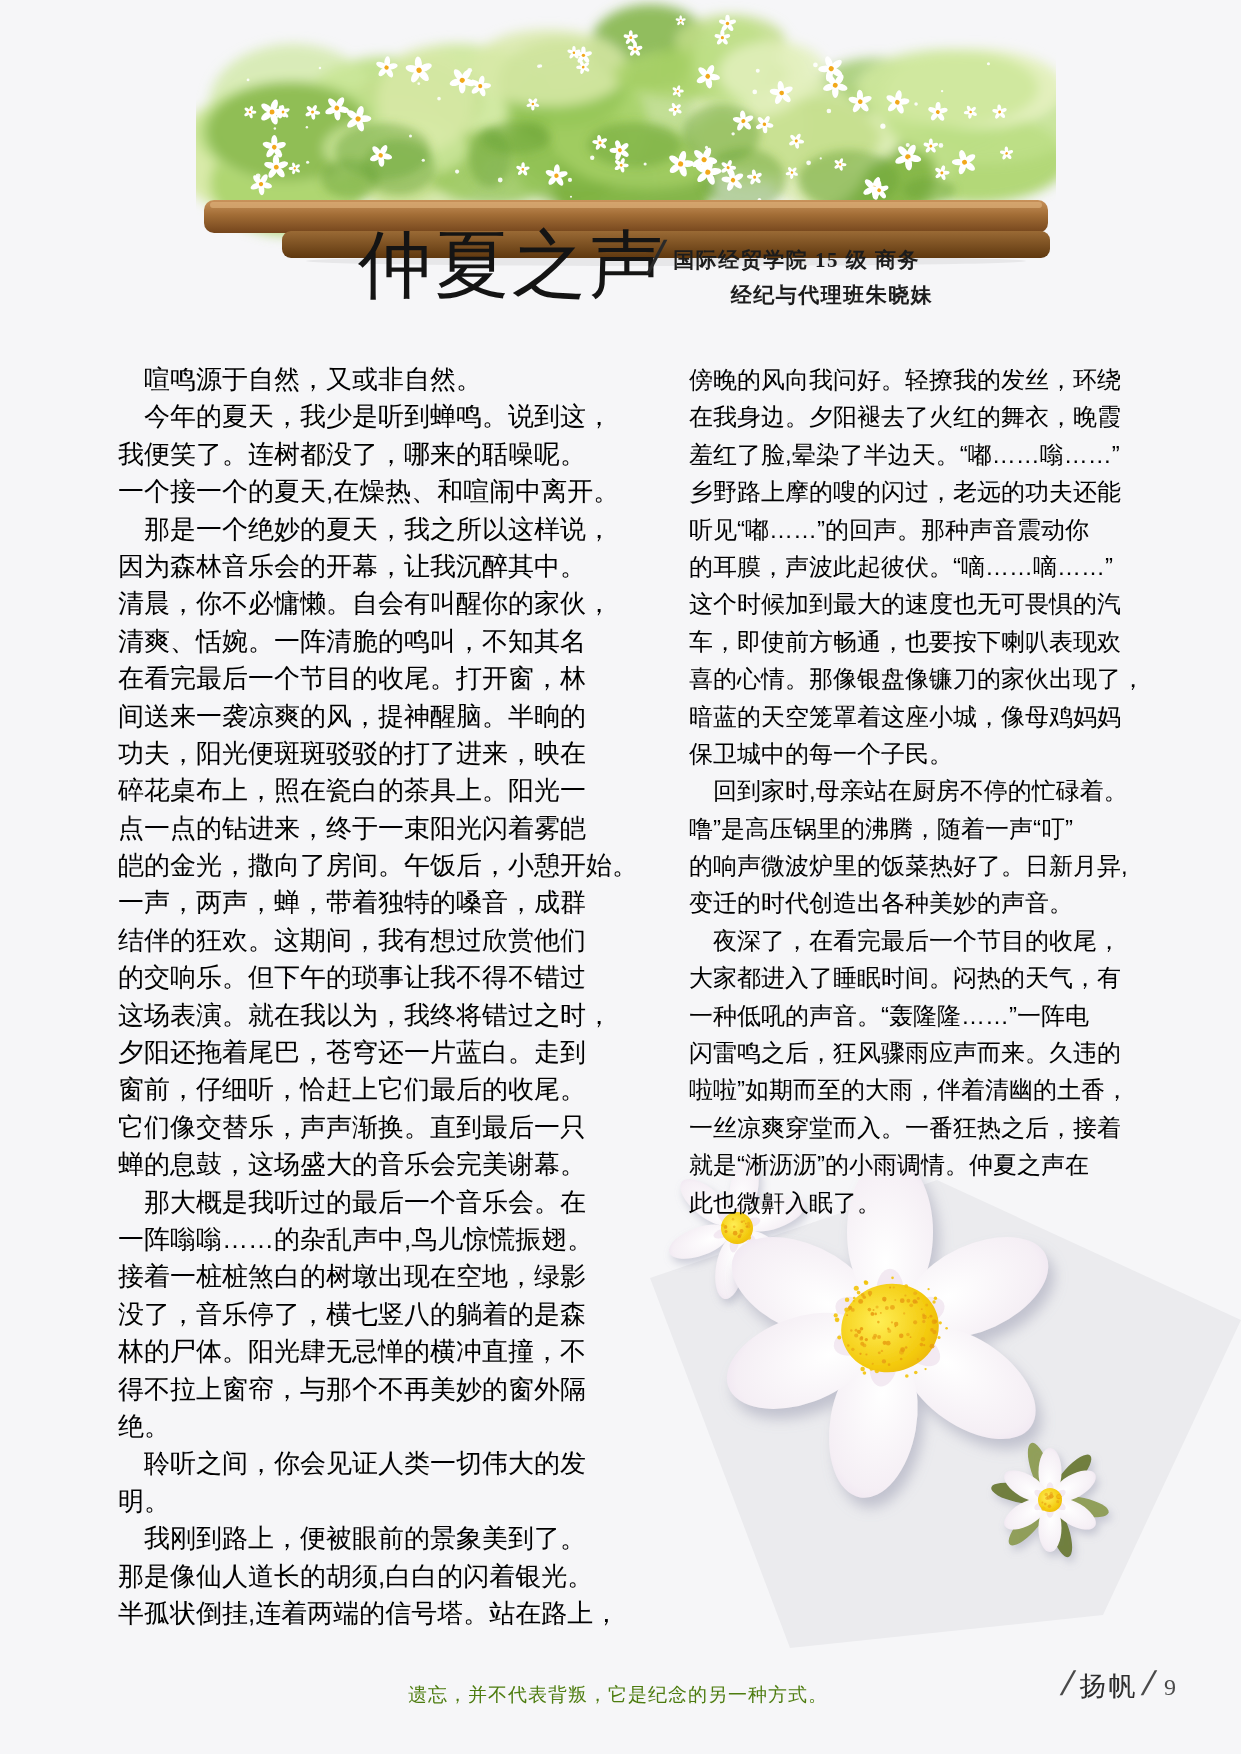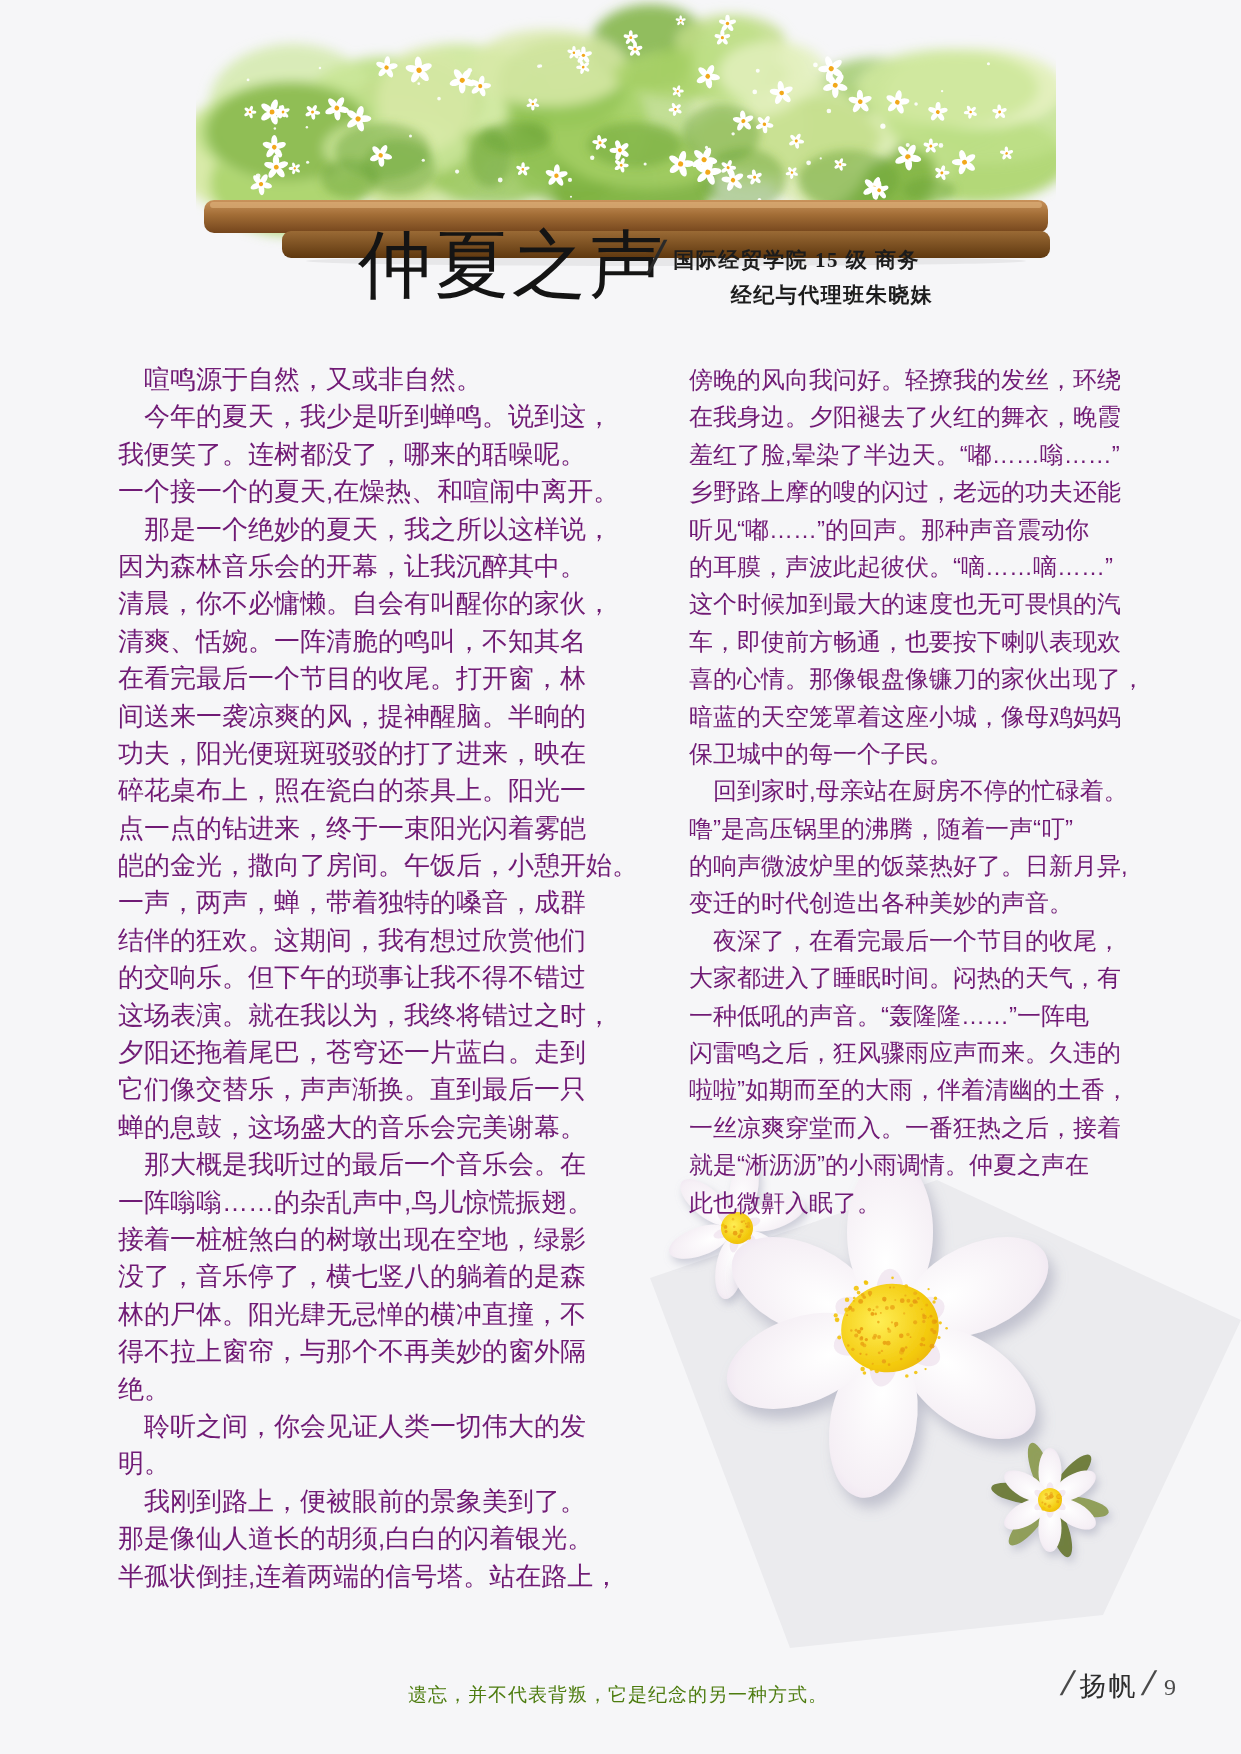--- a/index.html
+++ b/index.html
@@ -22,21 +22,21 @@
   }
   .byline .b1{display:flex;align-items:flex-start;}
   .slash{
     display:inline-block;font-size:46px;font-weight:200;line-height:.85;
     margin-right:9px;transform:skewX(-14deg);color:#2a2a2a;
     font-family:"Liberation Sans",sans-serif;
   }
   .b1t{padding-top:8px;}
   .b2{margin-top:4px;margin-left:4px;}
   .bottomdeco{position:absolute;left:560px;top:1060px;width:681px;height:600px;z-index:0;}
-  .col{position:absolute;color:#701a75;font-weight:300;z-index:2;}
+  .col{position:absolute;color:#000000;font-weight:300;z-index:2;}
   .col-left{left:118px;top:361px;font-size:26px;line-height:37.4px;}
   .col-right{left:689px;top:361px;font-size:24px;line-height:37.4px;}
   .tline{white-space:pre;height:37.4px;}
   .footer-quote{
     position:absolute;left:408px;top:1682px;z-index:2;
     font-size:19px;color:#4d7c0f;letter-spacing:1px;
   }
   .pagenum{
     position:absolute;left:1056px;top:1664px;z-index:2;
     display:flex;align-items:baseline;color:#3a3a3a;
@@ -485,20 +485,21 @@
       <div class="tline">间送来一袭凉爽的风，提神醒脑。半晌的</div>
       <div class="tline">功夫，阳光便斑斑驳驳的打了进来，映在</div>
       <div class="tline">碎花桌布上，照在瓷白的茶具上。阳光一</div>
       <div class="tline">点一点的钻进来，终于一束阳光闪着雾皑</div>
       <div class="tline">皑的金光，撒向了房间。午饭后，小憩开始。</div>
       <div class="tline">一声，两声，蝉，带着独特的嗓音，成群</div>
       <div class="tline">结伴的狂欢。这期间，我有想过欣赏他们</div>
       <div class="tline">的交响乐。但下午的琐事让我不得不错过</div>
       <div class="tline">这场表演。就在我以为，我终将错过之时，</div>
       <div class="tline">夕阳还拖着尾巴，苍穹还一片蓝白。走到</div>
+      <div class="tline">窗前，仔细听，恰赶上它们最后的收尾。</div>
       <div class="tline">它们像交替乐，声声渐换。直到最后一只</div>
       <div class="tline">蝉的息鼓，这场盛大的音乐会完美谢幕。</div>
       <div class="tline">　那大概是我听过的最后一个音乐会。在</div>
       <div class="tline">一阵嗡嗡……的杂乱声中,鸟儿惊慌振翅。</div>
       <div class="tline">接着一桩桩煞白的树墩出现在空地，绿影</div>
       <div class="tline">没了，音乐停了，横七竖八的躺着的是森</div>
       <div class="tline">林的尸体。阳光肆无忌惮的横冲直撞，不</div>
       <div class="tline">得不拉上窗帘，与那个不再美妙的窗外隔</div>
       <div class="tline">绝。</div>
       <div class="tline">　聆听之间，你会见证人类一切伟大的发</div>

